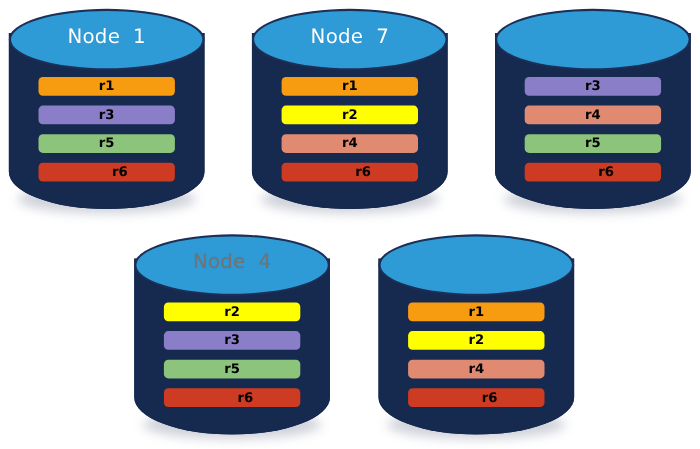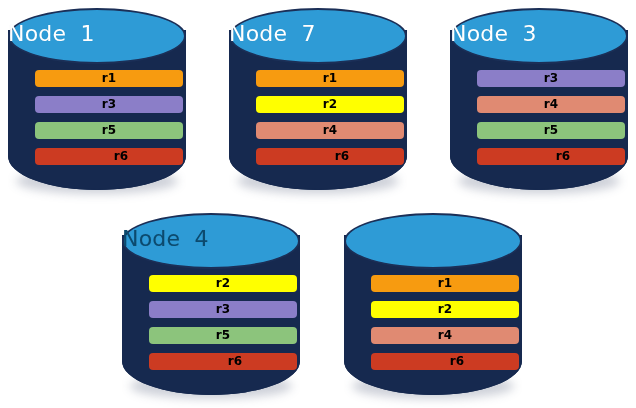--- a/index.html
+++ b/index.html
@@ -69,43 +69,43 @@
     border: 2px solid #1b2f57;
     box-sizing: border-box;
     z-index: 3;
   }
 
   .node-label {
     position: absolute;
     left: 0;
     top: 16px;
     width: 178px;
-    text-align: left;
+    text-align: center;
     color: #ffffff;
-    font-size: 22px;
+    font-size: 18px;
     font-weight: 400;
     letter-spacing: 0.2px;
     line-height: 20px;
     white-space: pre;
     z-index: 4;
     text-shadow: 0 0 1px rgba(0,0,0,0.10);
   }
 
   
   .replica-stack {
     position: absolute;
     left: 27px;
     top: 62px;
     width: 124px;
     z-index: 5;
   }
 
   .replica-bar {
     position: relative;
-    width: 148px;
+    width: 124px;
     height: 17px;
     margin-bottom: 9px;
     border-radius: 4px;
     text-align: center;
     font-size: 12px;
     font-weight: bold;
     color: #000000;
     line-height: 17px;
     box-sizing: border-box;
   }
@@ -140,33 +140,32 @@
         <div class="replica-bar" style="background: rgb(247, 155, 16); color: rgb(0, 0, 0);">r1</div>
         <div class="replica-bar" style="background: rgb(255, 255, 0); color: rgb(0, 0, 0);">r2</div>
         <div class="replica-bar" style="background: rgb(224, 138, 114); color: rgb(0, 0, 0);">r4</div>
         <div class="replica-bar" style="background: rgb(204, 59, 34); color: rgb(0, 0, 0);">r6</div>
       </div>
     </div>
     <div class="node" style="left: 450px; top: 8px;">
       <div class="node-shadow"></div>
       <div class="node-body" style="background: rgb(22, 41, 79);"></div>
       <div class="node-top" style="background: rgb(46, 155, 214); border-color: rgb(27, 47, 87);"></div>
-      <div class="node-label" style="color: rgb(255, 255, 255);">Node  3</div>
       <div class="replica-stack">
         <div class="replica-bar" style="background: rgb(139, 126, 200); color: rgb(0, 0, 0);">r3</div>
         <div class="replica-bar" style="background: rgb(224, 138, 114); color: rgb(0, 0, 0);">r4</div>
         <div class="replica-bar" style="background: rgb(140, 196, 124); color: rgb(0, 0, 0);">r5</div>
         <div class="replica-bar" style="background: rgb(204, 59, 34); color: rgb(0, 0, 0);">r6</div>
       </div>
     </div>
     <div class="node" style="left: 122px; top: 213px;">
       <div class="node-shadow"></div>
       <div class="node-body" style="background: rgb(22, 41, 79);"></div>
       <div class="node-top" style="background: rgb(46, 155, 214); border-color: rgb(27, 47, 87);"></div>
-      <div class="node-label" style="color: #0c4a6e;">Node  4</div>
+      <div class="node-label" style="color: #737373;">Node  4</div>
       <div class="replica-stack">
         <div class="replica-bar" style="background: rgb(255, 255, 0); color: rgb(0, 0, 0);">r2</div>
         <div class="replica-bar" style="background: rgb(139, 126, 200); color: rgb(0, 0, 0);">r3</div>
         <div class="replica-bar" style="background: rgb(140, 196, 124); color: rgb(0, 0, 0);">r5</div>
         <div class="replica-bar" style="background: rgb(204, 59, 34); color: rgb(0, 0, 0);">r6</div>
       </div>
     </div>
     <div class="node" style="left: 344px; top: 213px;">
       <div class="node-shadow"></div>
       <div class="node-body" style="background: rgb(22, 41, 79);"></div>

